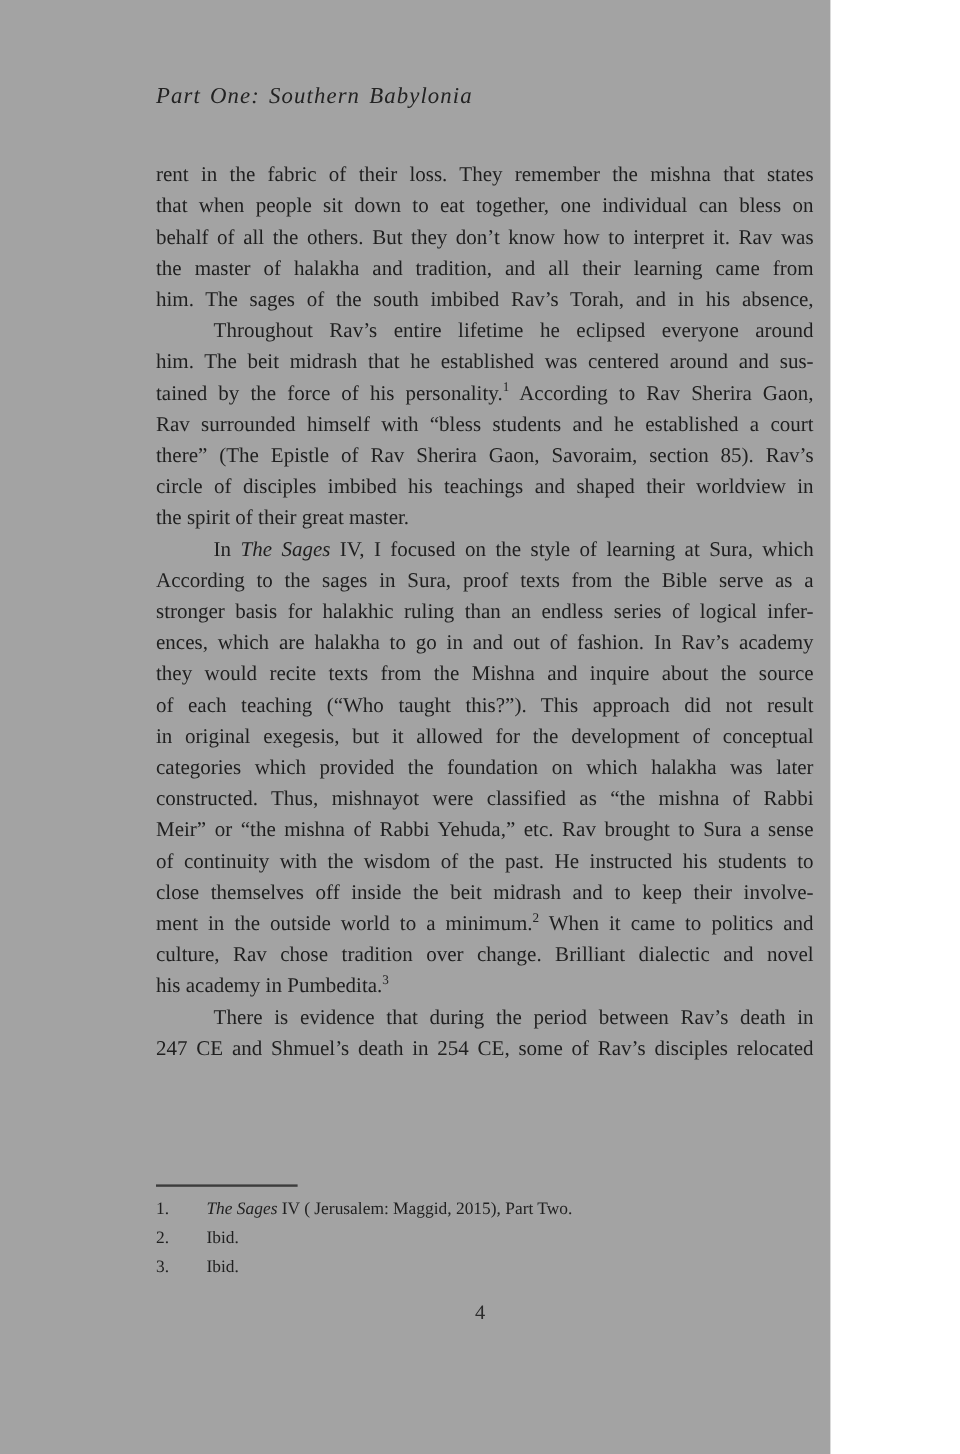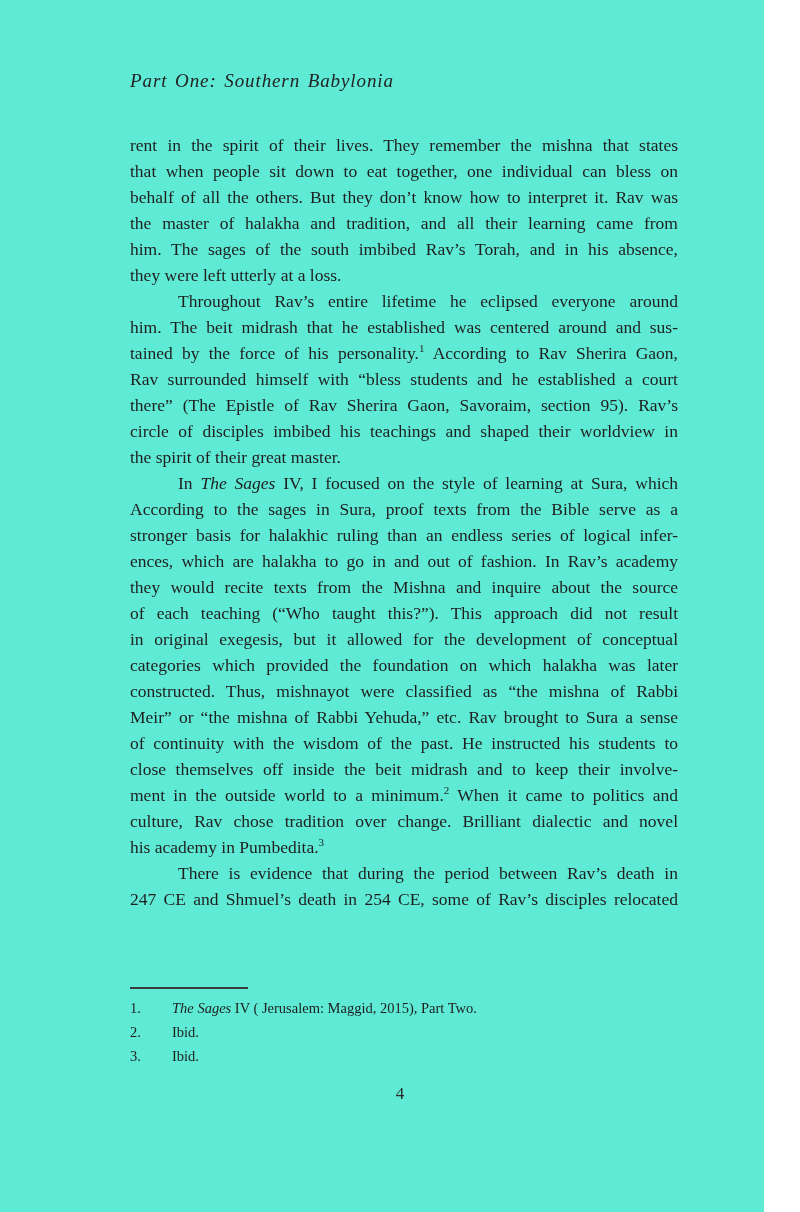--- a/index.html
+++ b/index.html
@@ -1,20 +1,20 @@
 <!DOCTYPE html>
 <html><head>
 <meta charset="utf-8">
 <style>
   html, body { margin: 0; padding: 0; background: #ffffff; }
   .page {
     position: relative;
-    width: 764px;
+    width: 692px;
     height: 1212px;
-    background: #5eead4;
+    background: #a3a3a3;
     font-family: "Liberation Serif", serif;
     color: #1f1f1f;
     overflow: hidden;
   }
   .running-header {
     position: absolute;
     left: 130px;
     top: 70px;
     font-style: italic;
     font-size: 19px;
@@ -74,33 +74,32 @@
   }
 </style>
 </head>
 <body>
 
 <div class="page">
   <div class="running-header">Part One: Southern Babylonia</div>
 
   <main class="body-text" id="paragraphs">
       <div class="para">
-        <div class="line">rent in the spirit of their lives. They remember the mishna that states</div>
+        <div class="line">rent in the fabric of their loss. They remember the mishna that states</div>
         <div class="line">that when people sit down to eat together, one individual can bless on</div>
         <div class="line">behalf of all the others. But they don’t know how to interpret it. Rav was</div>
         <div class="line">the master of halakha and tradition, and all their learning came from</div>
         <div class="line">him. The sages of the south imbibed Rav’s Torah, and in his absence,</div>
-        <div class="line para-end">they were left utterly at a loss.</div>
       </div>
       <div class="para">
         <div class="line indent">Throughout Rav’s entire lifetime he eclipsed everyone around</div>
         <div class="line">him. The beit midrash that he established was centered around and sus-</div>
         <div class="line">tained by the force of his personality.<sup>1</sup> According to Rav Sherira Gaon,</div>
         <div class="line">Rav surrounded himself with “bless students and he established a court</div>
-        <div class="line">there” (The Epistle of Rav Sherira Gaon, Savoraim, section 95). Rav’s</div>
+        <div class="line">there” (The Epistle of Rav Sherira Gaon, Savoraim, section 85). Rav’s</div>
         <div class="line">circle of disciples imbibed his teachings and shaped their worldview in</div>
         <div class="line para-end">the spirit of their great master.</div>
       </div>
       <div class="para">
         <div class="line indent">In <em>The Sages</em> IV, I focused on the style of learning at Sura, which</div>
         <div class="line">According to the sages in Sura, proof texts from the Bible serve as a</div>
         <div class="line">stronger basis for halakhic ruling than an endless series of logical infer-</div>
         <div class="line">ences, which are halakha to go in and out of fashion. In Rav’s academy</div>
         <div class="line">they would recite texts from the Mishna and inquire about the source</div>
         <div class="line">of each teaching (“Who taught this?”). This approach did not result</div>

